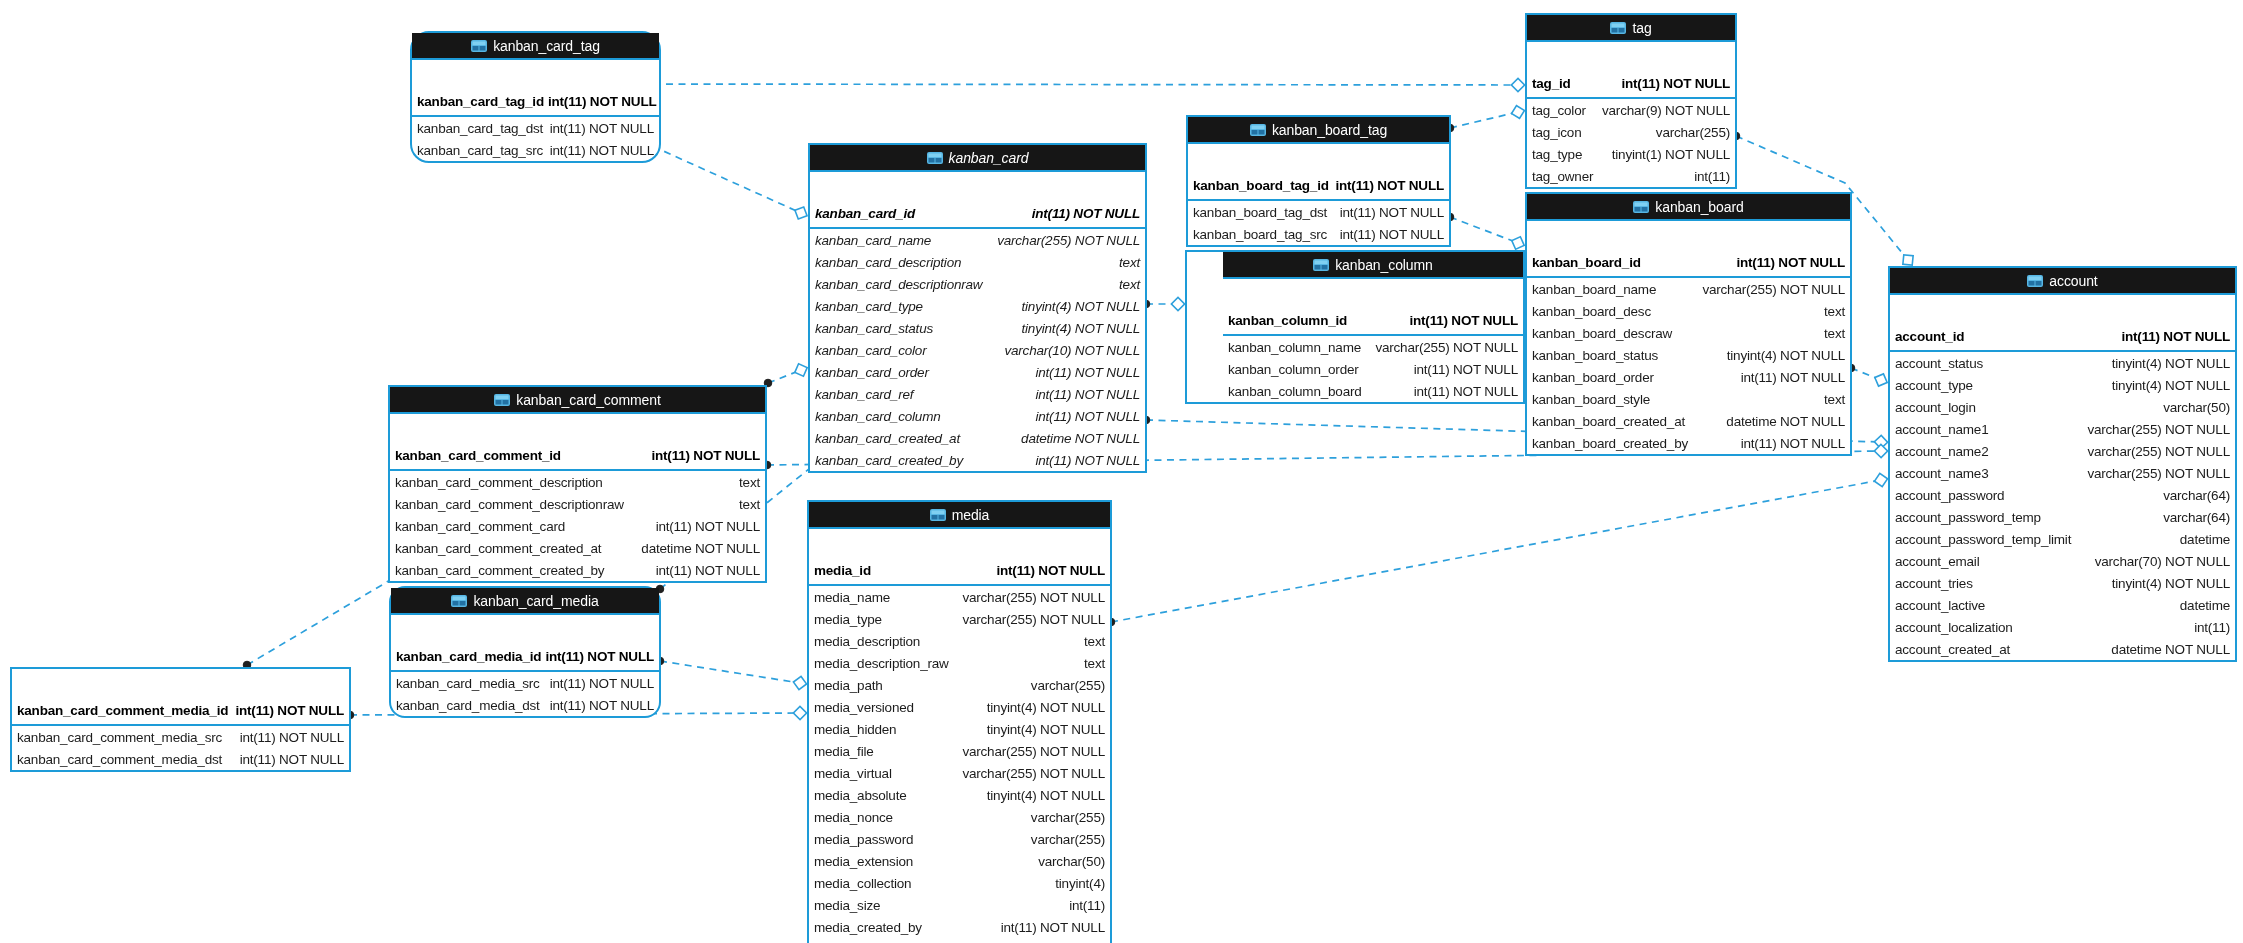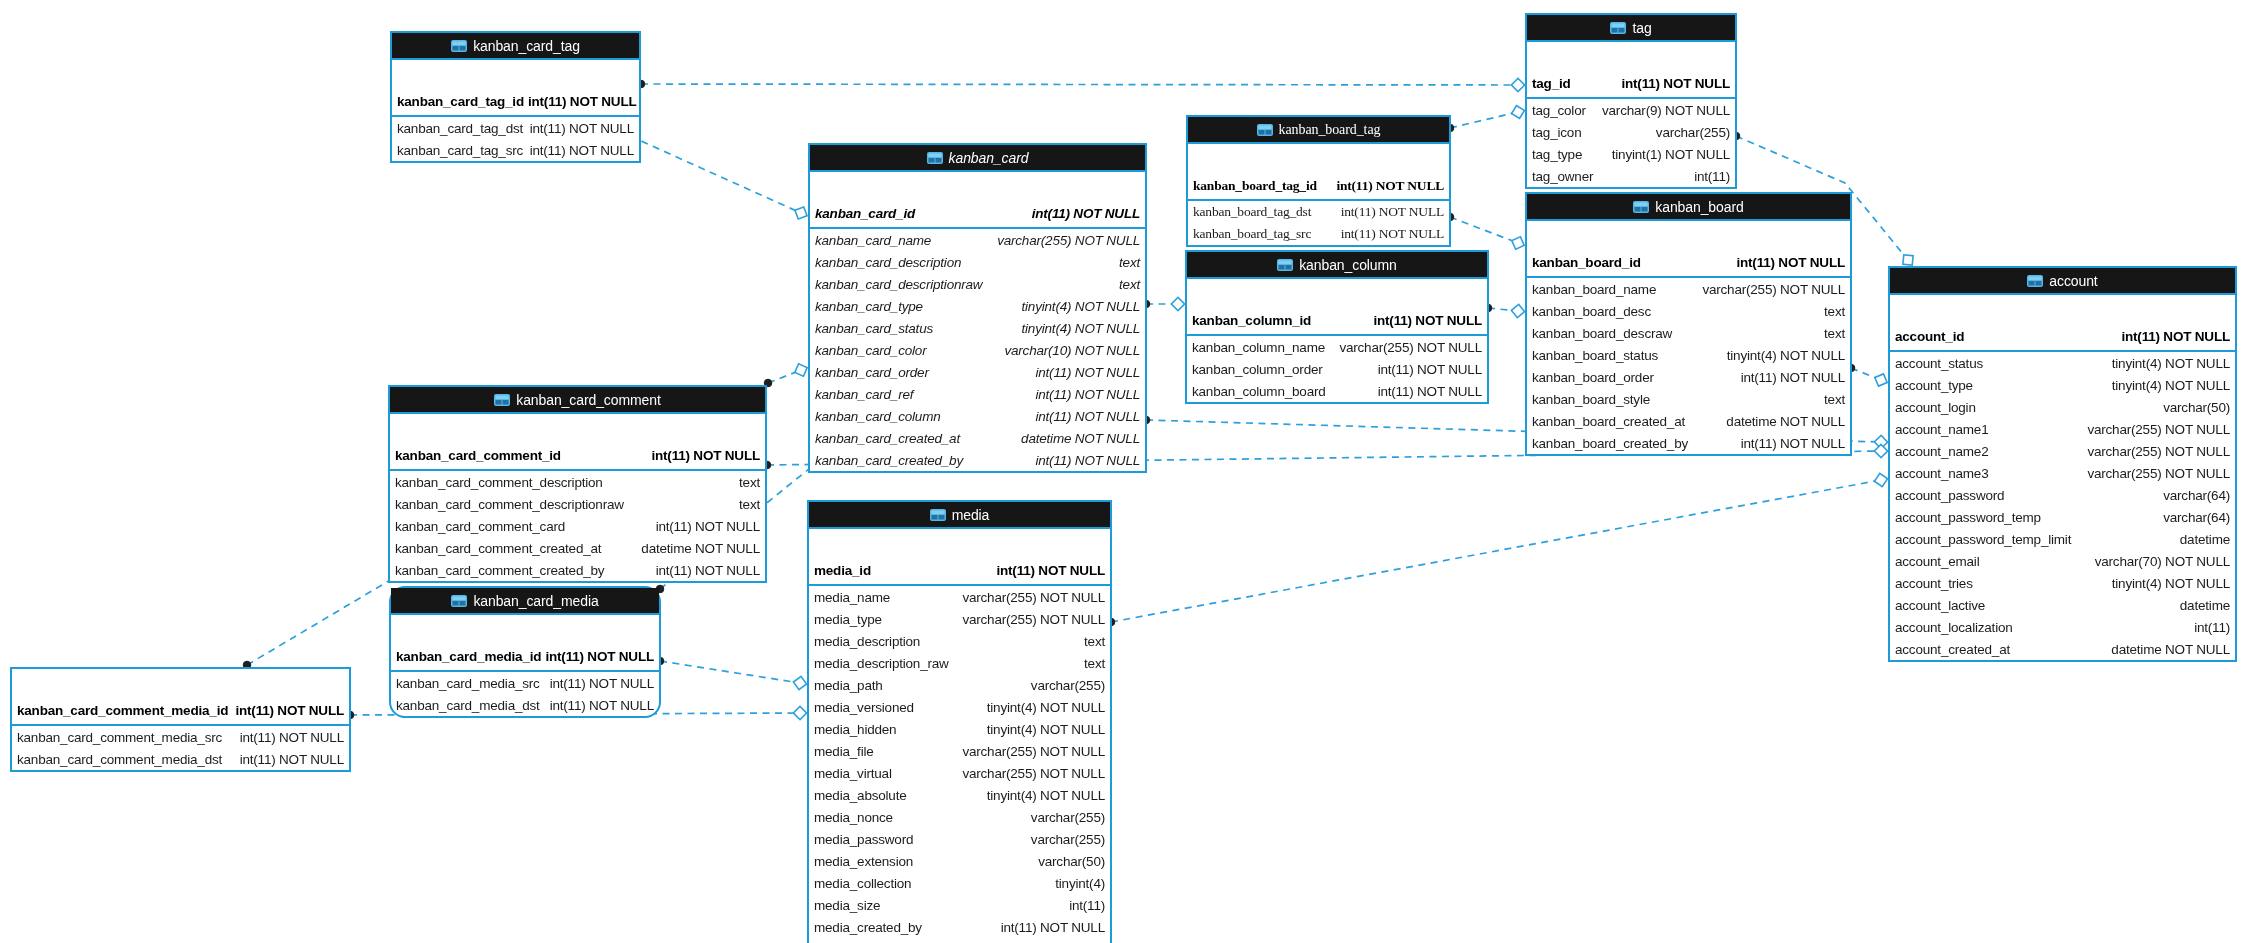--- a/index.html
+++ b/index.html
@@ -125,21 +125,21 @@
         <polyline points="1736,136 1845,183 1908,260" class="rel-line"></polyline>
         <circle cx="1736" cy="136" r="3.8" class="rel-dot"></circle>
         <rect x="1903.3" y="255.3" width="9.4" height="9.4" transform="rotate(95.71059313749964 1908 260)" class="rel-diamond"></rect>
       </g>
       <g>
         <polyline points="1111,622 1881,480" class="rel-line"></polyline>
         <circle cx="1111" cy="622" r="3.8" class="rel-dot"></circle>
         <rect x="1876.3" y="475.3" width="9.4" height="9.4" transform="rotate(34.55116169943476 1881 480)" class="rel-diamond"></rect>
       </g>
     </svg>
-    <div class="tbl" style="left: 390px; top: 31px; width: 247px;">
+    <div class="tbl" style="left: 410px; top: 31px; width: 247px; border-radius: 19px;">
       <div class="tbl-header">
         <span class="tbl-icon">
           <svg width="16" height="12" viewBox="0 0 16 12">
             <rect x="0" y="0" width="16" height="12" rx="2" fill="#57b6e3"></rect>
             <rect x="1.5" y="1.5" width="13" height="3.5" fill="#7fd0f2"></rect>
             <rect x="1.5" y="6" width="6" height="4.5" fill="#2271a3"></rect>
             <rect x="8.5" y="6" width="6" height="4.5" fill="#2271a3"></rect>
           </svg>
         </span>
         <span>kanban_card_tag</span>
@@ -183,21 +183,21 @@
       </div>
       <div class="tbl-row">
         <span class="col-name">tag_type</span>
         <span class="col-type">tinyint(1) NOT NULL</span>
       </div>
       <div class="tbl-row">
         <span class="col-name">tag_owner</span>
         <span class="col-type">int(11)</span>
       </div>
     </div>
-    <div class="tbl" style="left: 1186px; top: 115px; width: 261px; font-family: Liberation Serif, serif;">
+    <div class="tbl" style="left: 1186px; top: 115px; width: 261px;">
       <div class="tbl-header">
         <span class="tbl-icon">
           <svg width="16" height="12" viewBox="0 0 16 12">
             <rect x="0" y="0" width="16" height="12" rx="2" fill="#57b6e3"></rect>
             <rect x="1.5" y="1.5" width="13" height="3.5" fill="#7fd0f2"></rect>
             <rect x="1.5" y="6" width="6" height="4.5" fill="#2271a3"></rect>
             <rect x="8.5" y="6" width="6" height="4.5" fill="#2271a3"></rect>
           </svg>
         </span>
         <span>kanban_board_tag</span>
@@ -269,21 +269,21 @@
       </div>
       <div class="tbl-row">
         <span class="col-name">kanban_card_created_at</span>
         <span class="col-type">datetime NOT NULL</span>
       </div>
       <div class="tbl-row">
         <span class="col-name">kanban_card_created_by</span>
         <span class="col-type">int(11) NOT NULL</span>
       </div>
     </div>
-    <div class="tbl" style="left: 1185px; top: 250px; width: 300px;">
+    <div class="tbl" style="left: 1185px; top: 250px; width: 300px; padding-left: 36px;">
       <div class="tbl-header">
         <span class="tbl-icon">
           <svg width="16" height="12" viewBox="0 0 16 12">
             <rect x="0" y="0" width="16" height="12" rx="2" fill="#57b6e3"></rect>
             <rect x="1.5" y="1.5" width="13" height="3.5" fill="#7fd0f2"></rect>
             <rect x="1.5" y="6" width="6" height="4.5" fill="#2271a3"></rect>
             <rect x="8.5" y="6" width="6" height="4.5" fill="#2271a3"></rect>
           </svg>
         </span>
         <span>kanban_column</span>

